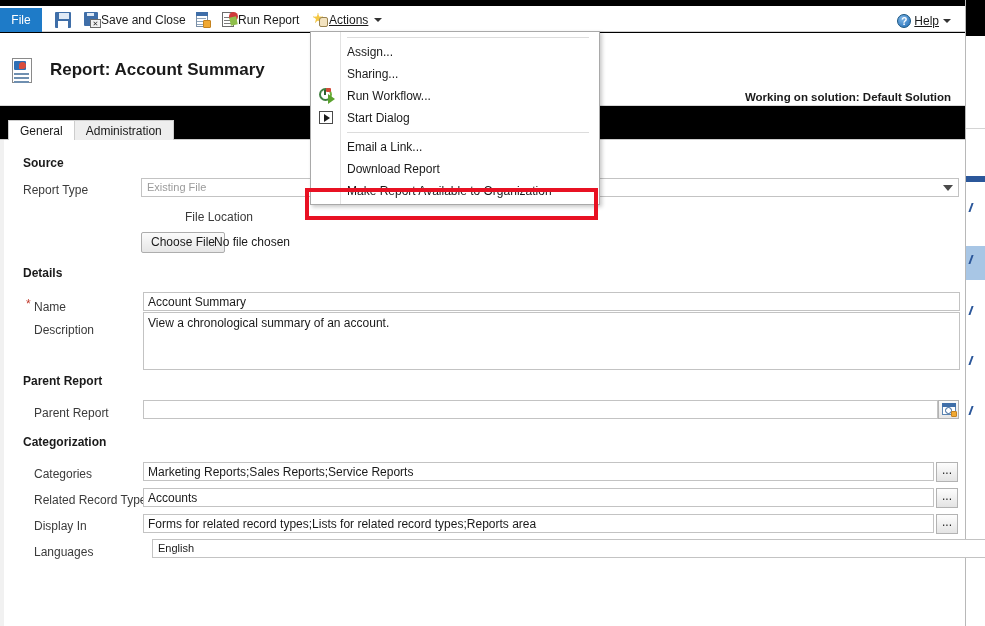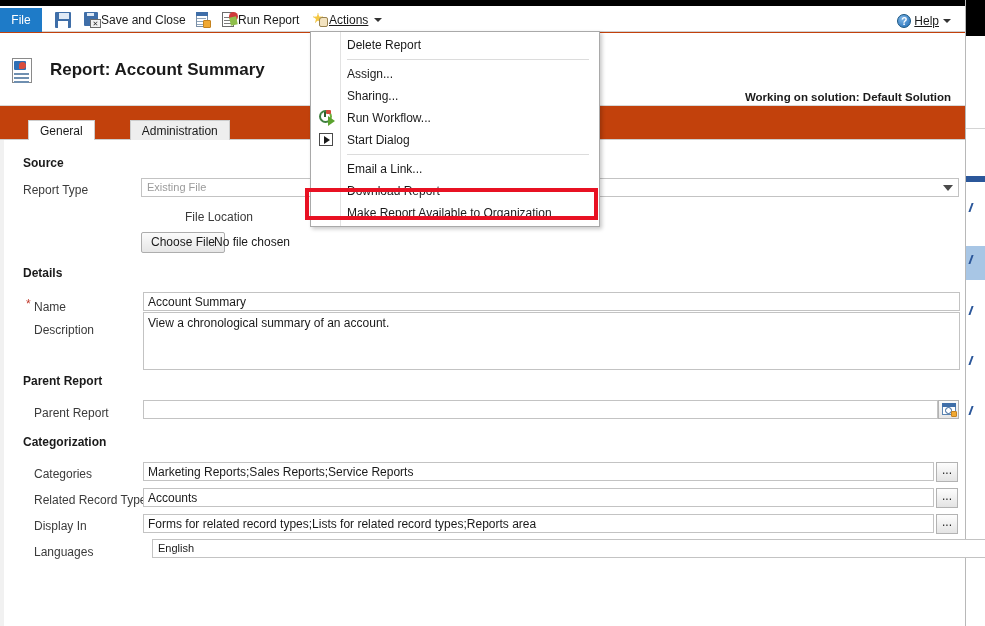--- a/index.html
+++ b/index.html
@@ -11,21 +11,21 @@
     font-family: "Liberation Sans", sans-serif;
     font-size: 12px;
     color: #1a1a1a;
   }
 
   #app {
     position: relative;
     width: 985px;
     height: 626px;
     overflow: hidden;
-    background: #c2410c;
+    background: #000000;
   }
 
   
   .bg-sliver {
     position: absolute;
     left: 965px; top: 0;
     width: 20px; height: 626px;
     background: #ffffff;
     border-left: 1px solid #b8b8b8;
     overflow: hidden;
@@ -237,25 +237,24 @@
     font-size: 17px; font-weight: bold; color: #1a1a1a; margin-left: 8px;
   }
   .solution-note {
     position: absolute; right: 14px; top: 58px;
     font-size: 11.5px; font-weight: bold; color: #1a1a1a;
   }
 
   
   .tabs {
     position: absolute;
-    left: 28px; top: 120px;
+    left: 8px; top: 120px;
     height: 20px;
     display: flex;
     z-index: 3;
-    gap: 36px;
   }
   .tab {
     height: 20px;
     padding: 0 11px;
     display: flex; align-items: center;
     font-size: 12px;
     border: 1px solid #cdcdcd;
     border-bottom: none;
     background: #eeeeee;
     color: #1a1a1a;
@@ -634,23 +633,20 @@
     <div class="sel-wrap" style="left:136px; top:399px; width:955px;margin-left:12px;">
       <span class="sel-txt">English</span>
       <span class="sel-arrow"></span>
     </div>
 
   </div>
 
   <div class="menu">
     <div class="menu-gutter"></div>
 
-    <div class="mi">
-      <span>Delete Report</span>
-    </div>
     <div class="msep"></div>
 
     <div class="mi">
       <span>Assign...</span>
     </div>
 
     <div class="mi">
       <span>Sharing...</span>
     </div>
 

